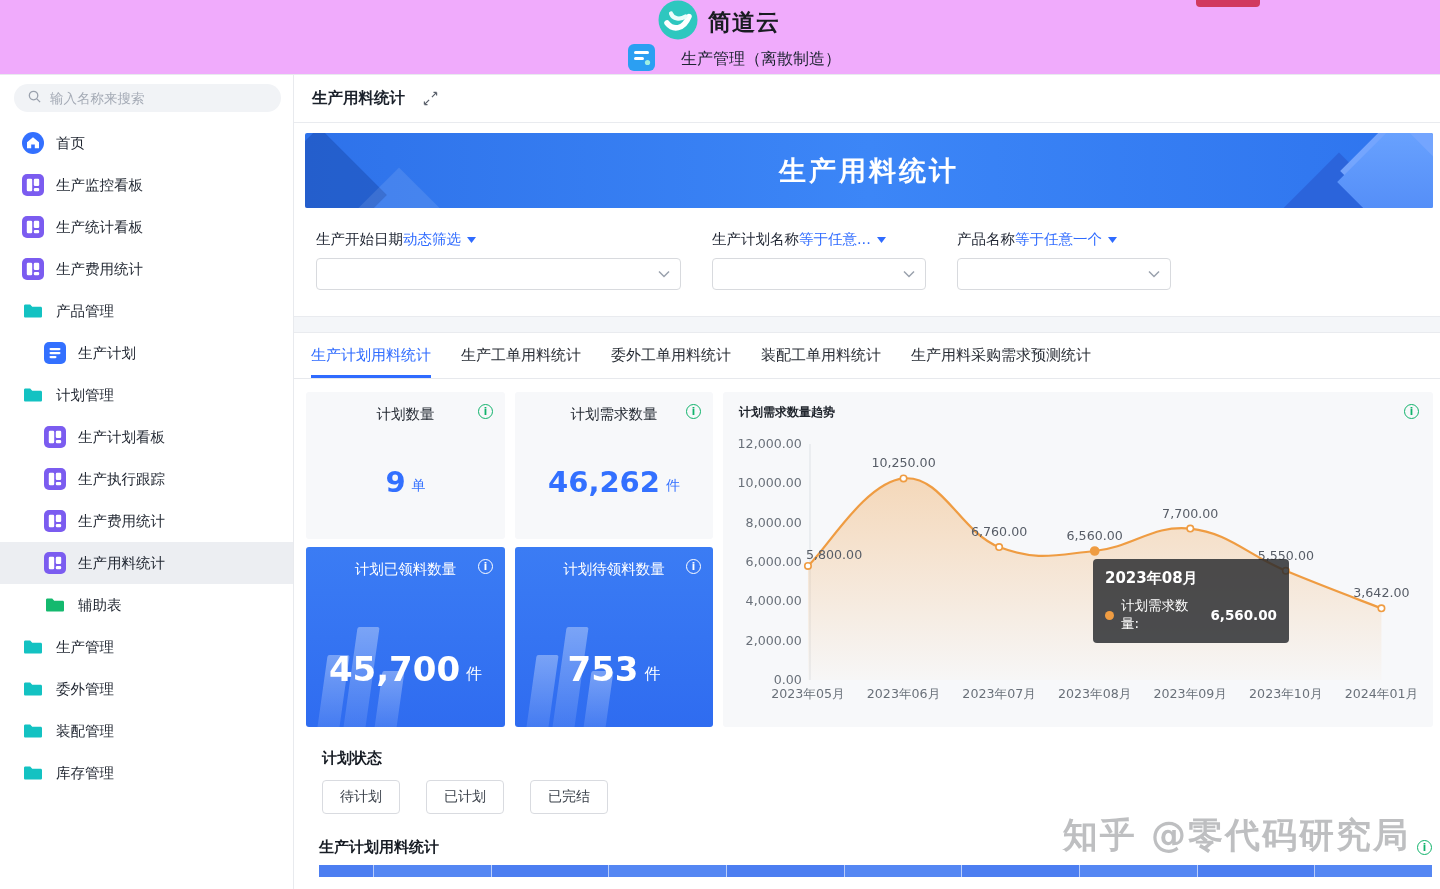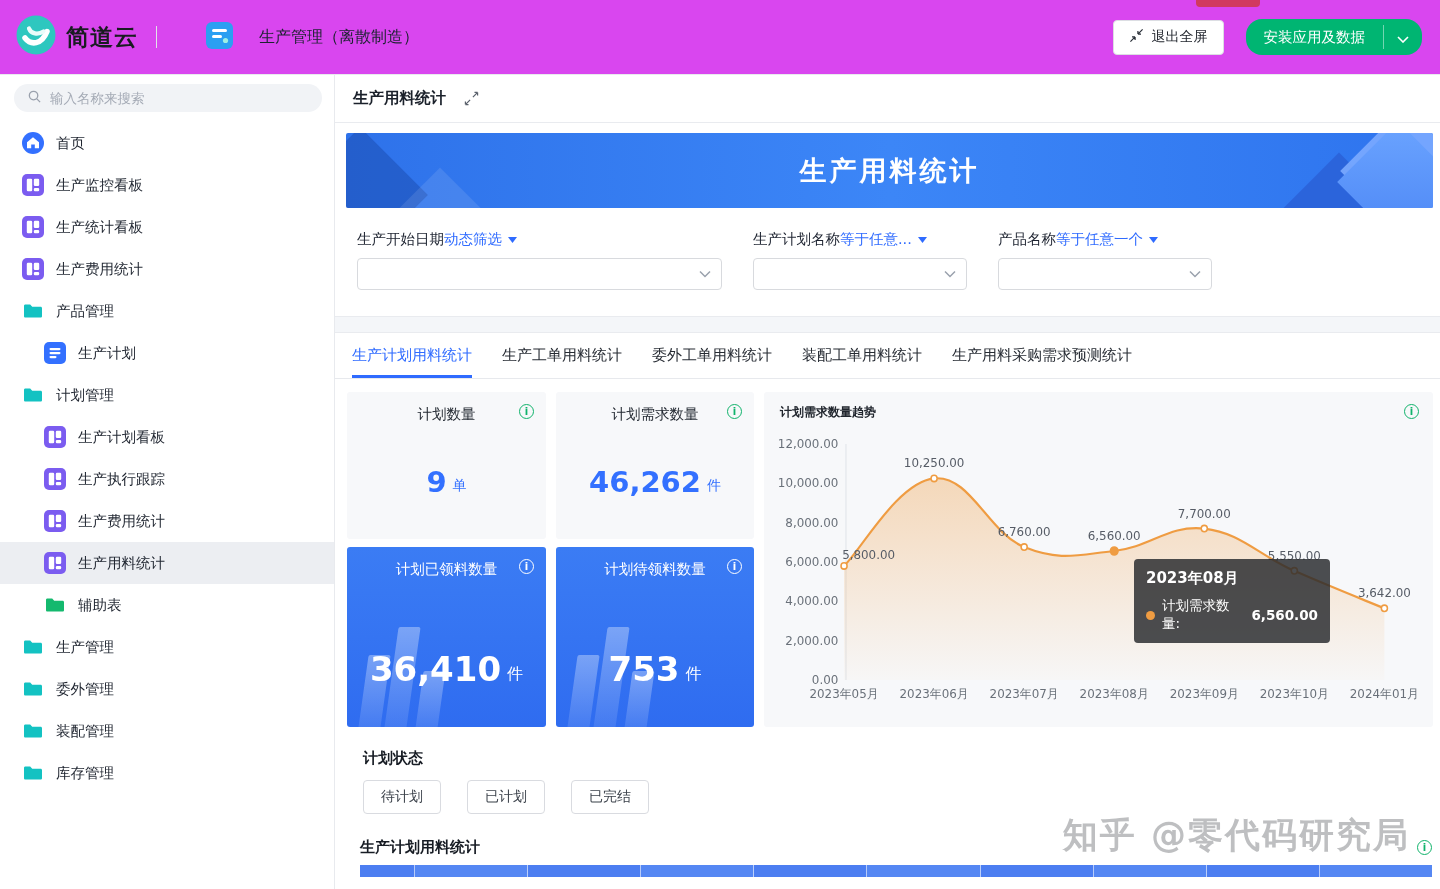--- a/index.html
+++ b/index.html
@@ -1,36 +1,36 @@
 <!DOCTYPE html>
 <html><head>
 <meta charset="utf-8">
 <style>
   * { margin:0; padding:0; box-sizing:border-box; }
   body { font-family:"DejaVu Sans","Liberation Sans",sans-serif; background:#fff; }
   .screen { position:relative; width:1440px; height:889px; overflow:hidden; background:#fff; }
 
   
-  .header { height:75px; display:flex; align-items:center; padding:0 18px 0 16px; border-bottom:1px solid #e8eaee; background:#d946ef; position:relative; }
+  .header { height:75px; display:flex; align-items:center; padding:0 18px 0 16px; border-bottom:1px solid #e8eaee; background:#f0abfc; position:relative;flex-direction:column; }
   .brand { display:flex; align-items:center; gap:10px; }
   .brand-name { font-size:23px; font-weight:bold; color:#191c21; letter-spacing:1px; }
   .hdr-divider { width:1px; height:22px; background:#e1e3e8; margin:0 18px; }
   .app-chip { display:flex; align-items:center; gap:26px;padding-left:31px; }
   .app-title { font-size:16px; color:#1c2330; font-weight:500; }
   .hdr-right { margin-left:auto; display:flex; align-items:center; gap:22px; }
   .exit-btn { height:35px; display:flex; align-items:center; gap:8px; padding:0 15px; border:1px solid #dcdee3; border-radius:4px; font-size:14px; color:#23272f; background:#fff; cursor:pointer; }
   .green-group { display:flex; height:36px; border-radius:16px; overflow:hidden; background:#00b572; color:#fff; cursor:pointer; }
   .green-main { display:flex; align-items:center; padding:0 18px; font-size:14.5px; font-weight:500; }
   .green-sep { width:1px; background:rgba(255,255,255,.45); margin:6px 0; }
   .green-caret { width:38px; display:flex; align-items:center; justify-content:center; }
   .red-marker { position:absolute; left:1196px; top:0; width:64px; height:7px; background:#d1395f; border-radius:0 0 4px 4px; }
 
   
   .body-row { display:flex; height:814px; }
-  .sidebar { width:335px; border-right:1px solid #e8eaee; background:#fff; overflow:hidden; }
+  .sidebar { width:294px; border-right:1px solid #e8eaee; background:#fff; overflow:hidden; }
   .main { flex:1; overflow:hidden; position:relative; background:#fff; }
 
   
   .search-box { margin:9px 12px 10px 14px; height:28px; background:#f1f3f6; border-radius:15px; display:flex; align-items:center; gap:8px; padding:0 13px; }
   .search-box input { border:none; outline:none; background:transparent; font-size:13.5px; color:#333; width:100%; font-family:inherit; }
   .search-box input::placeholder { color:#a4aab5; }
   .side-item { height:42px; display:flex; align-items:center; gap:12px; padding-left:22px; font-size:14.5px; color:#1f2530; cursor:pointer; }
   .side-item.sub { padding-left:44px; }
   .side-item.selected { background:#eceef2; }
   .s-icon { width:22px; height:22px; flex:0 0 22px; display:flex; }
@@ -435,21 +435,21 @@
               <span class="sc-unit">件</span>
             </div>
           </div>
           <div class="stat-card blue">
             <div class="pillar p1"></div>
             <div class="pillar p2"></div>
             <div class="pillar p3"></div>
             <div class="sc-title">计划已领料数量</div>
             <span class="sc-info info white">i</span>
             <div class="sc-value">
-              <span class="sc-num">36,410</span>
+              <span class="sc-num">45,700</span>
               <span class="sc-unit">件</span>
             </div>
           </div>
           <div class="stat-card blue">
             <div class="pillar p1"></div>
             <div class="pillar p2"></div>
             <div class="pillar p3"></div>
             <div class="sc-title">计划待领料数量</div>
             <span class="sc-info info white">i</span>
             <div class="sc-value">

